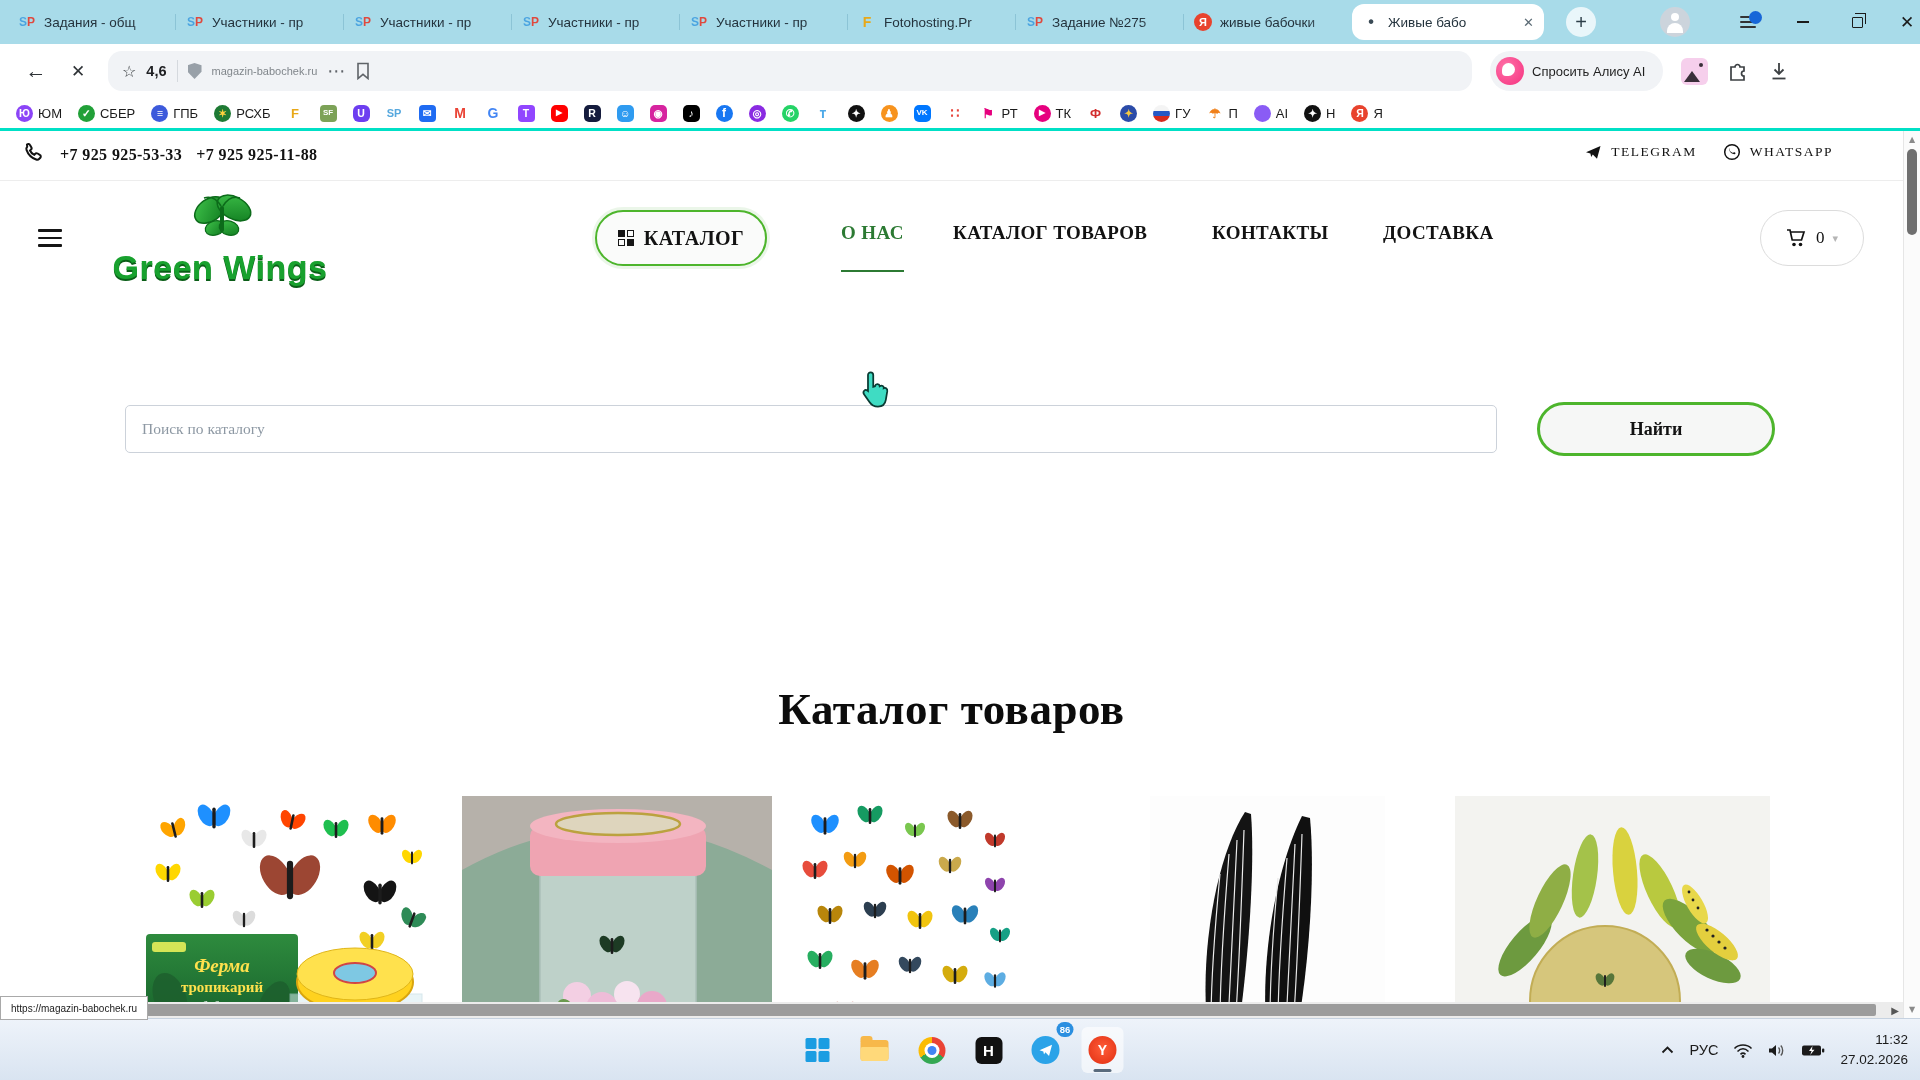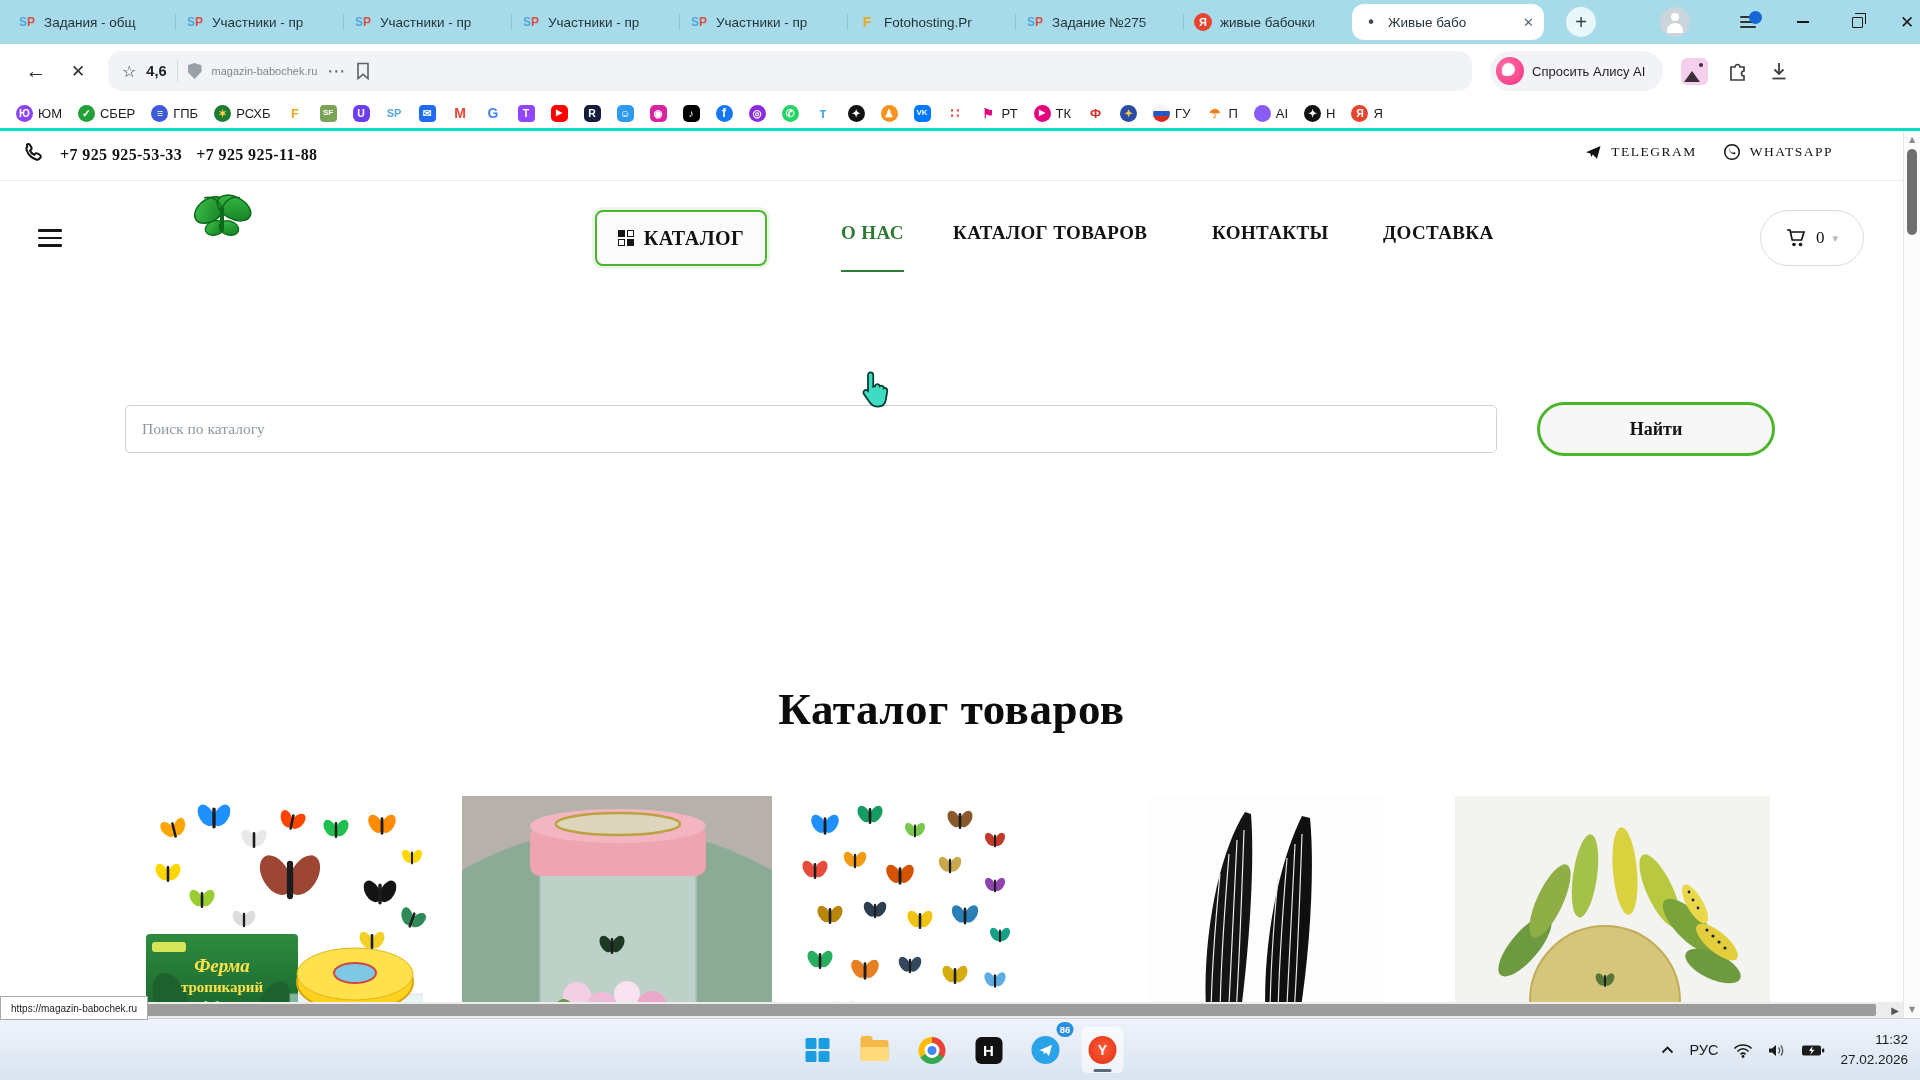--- a/index.html
+++ b/index.html
@@ -72,21 +72,21 @@
   .phone-num { font-size:16px; font-weight:700; color:#121212; letter-spacing:.4px; cursor:pointer; }
   .msgr-wrap { position:absolute; right:70px; top:12px; display:flex; align-items:center; gap:26px; }
   .msgr { display:flex; align-items:center; gap:9px; font-size:13.5px; letter-spacing:1.5px; color:#121212; cursor:pointer; }
 
   .site-nav { position:absolute; left:0; top:51px; width:100%; height:120px; }
   .burger { position:absolute; left:38px; top:47px; width:24px; height:18px; cursor:pointer; }
   .burger i { position:absolute; left:0; width:100%; height:2.6px; background:#161616; border-radius:1px; }
   .burger i:nth-child(1){top:0;} .burger i:nth-child(2){top:7.5px;} .burger i:nth-child(3){top:15px;}
   .logo { position:absolute; left:95px; top:8px; width:250px; text-align:center; cursor:pointer; }
   .logo-text { font-family:"Liberation Sans", sans-serif; font-size:34px; font-weight:700; color:#18a12e; letter-spacing:.5px; text-shadow:0 1.5px 0 #0b5e18; line-height:1; }
-  .catalog-btn { position:absolute; left:595px; top:28px; width:172px; height:56px; border:2.5px solid #57b94e; border-radius:8px; background:#fafbfa; display:flex; align-items:center; justify-content:center; gap:10px; cursor:pointer; box-shadow:0 0 0 3px rgba(87,185,78,.12); }
+  .catalog-btn { position:absolute; left:595px; top:28px; width:172px; height:56px; border:2.5px solid #57b94e; border-radius:28px; background:#fafbfa; display:flex; align-items:center; justify-content:center; gap:10px; cursor:pointer; box-shadow:0 0 0 3px rgba(87,185,78,.12); }
   .grid-ic { width:16px; height:16px; display:grid; grid-template-columns:7px 7px; grid-template-rows:7px 7px; gap:2px; }
   .grid-ic i { display:block; } .grid-ic i.f { background:#161616; } .grid-ic i.o { border:1.7px solid #161616; }
   .catalog-btn span.lbl { font-size:20px; font-weight:700; color:#121212; letter-spacing:.5px; }
   .nav-link { position:absolute; top:40px; font-size:19px; font-weight:700; color:#121212; letter-spacing:.4px; cursor:pointer; white-space:nowrap; }
   .nav-link.active { color:#2c7a33; padding-bottom:26px; border-bottom:2.5px solid #2c7a33; }
   .cart-pill { position:absolute; left:1760px; top:28px; width:104px; height:56px; border:1.5px solid #dcdcdc; border-radius:28px; background:#fff; display:flex; align-items:center; justify-content:center; gap:8px; cursor:pointer; }
   .cart-count { font-size:17px; color:#121212; } .cart-caret { font-size:11px; color:#b5b5b5; }
 
   .search-row { position:absolute; left:0; top:274px; width:100%; }
   .search-input { position:absolute; left:125px; top:0; width:1372px; height:48px; border:1px solid #ccd2da; border-radius:5px; font-family:"Liberation Serif", serif; font-size:15.5px; color:#222; padding:0 16px; outline:none; }
@@ -402,20 +402,21 @@
         </div>
       <div class="logo">
         <svg width="92" height="56" viewBox="0 0 92 56">
           <ellipse cx="36" cy="20" rx="17" ry="11" transform="rotate(-35 36 20)" fill="url(#lg)" stroke="#0c6b1a" stroke-width="1.5"></ellipse>
           <ellipse cx="60" cy="18" rx="18" ry="11" transform="rotate(28 60 18)" fill="url(#lg)" stroke="#0c6b1a" stroke-width="1.5"></ellipse>
           <ellipse cx="41" cy="38" rx="10" ry="7" transform="rotate(-18 41 38)" fill="url(#lg)" stroke="#0c6b1a" stroke-width="1.2"></ellipse>
           <ellipse cx="55" cy="38" rx="10" ry="7" transform="rotate(18 55 38)" fill="url(#lg)" stroke="#0c6b1a" stroke-width="1.2"></ellipse>
           <rect x="46" y="16" width="4" height="26" rx="2" fill="#0c6b1a"></rect>
           <path d="M47 16 C42 8 36 6 30 8 M49 16 C54 8 60 6 66 8" fill="none" stroke="#0c6b1a" stroke-width="1.6"></path>
         </svg>
+        <div class="logo-text">Green Wings</div>
       </div>
       <div class="catalog-btn" style="border-color: rgb(77, 181, 44);">
         <span class="grid-ic">
             <i class="f"></i>
             <i class="o"></i>
             <i class="o"></i>
             <i class="f"></i>
           </span>
         <span class="lbl">КАТАЛОГ</span>
       </div>

